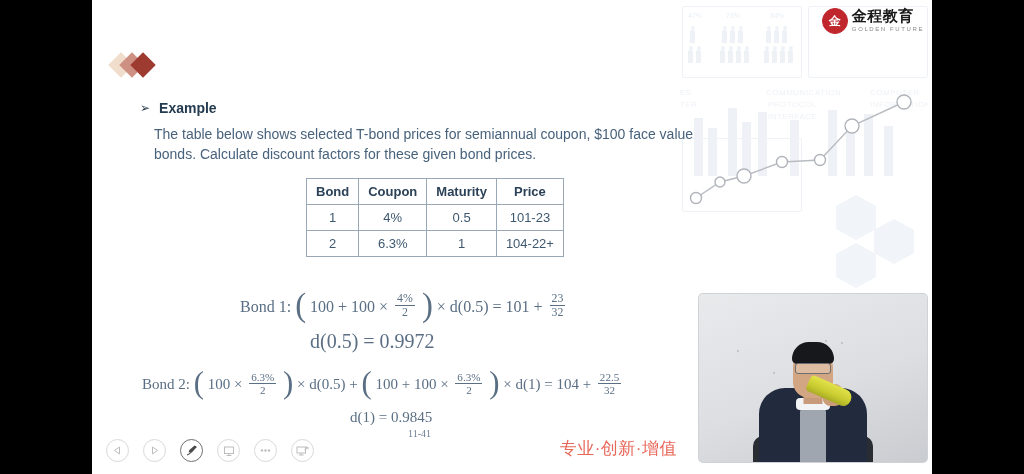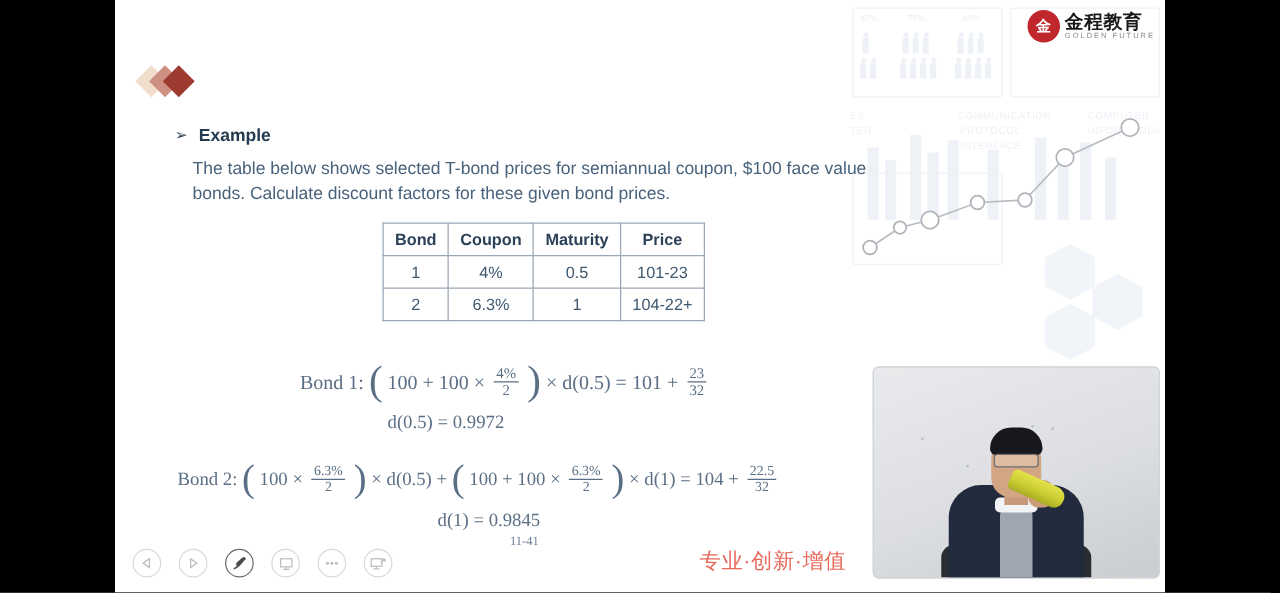--- a/index.html
+++ b/index.html
@@ -93,21 +93,21 @@
     background: #c0272d;
     border: 1.5px solid #c0272d;
     display: flex; align-items: center; justify-content: center;
     color: #fff; font-size: 12px; font-weight: bold;
     font-family: "Liberation Serif", serif;
   }
   .logo-txt { line-height: 1; }
   .logo-cn {
     font-size: 15px; font-weight: bold; color: #1a1a1a;
     letter-spacing: .5px;
-    font-family: Liberation Sans, sans-serif;
+    font-family: Liberation Mono, monospace;
   }
   .logo-en {
     font-size: 6px; color: #8a8a8a; letter-spacing: 1.6px;
     margin-top: 1px;
   }
 
   
   .title-row {
     position: absolute;
     left: 20px; top: 50px;
@@ -169,21 +169,21 @@
   table.bond td { font-weight: normal; }
 
   
   .math {
     position: absolute;
     color: #5a6e84;
     font-family: "Liberation Serif", serif;
     white-space: nowrap;
   }
   .eq1 { left: 148px; top: 288px; font-size: 16px; }
-  .eq2 { left: 218px; top: 330px; font-size: 15px; }
+  .eq2 { left: 218px; top: 330px; font-size: 20px; }
   .eq3 { left: 50px;  top: 367px; font-size: 15px; }
   .eq4 { left: 258px; top: 409px; font-size: 15px; }
 
   .frac {
     display: inline-block;
     vertical-align: middle;
     text-align: center;
     margin: 0 3px;
     line-height: 1.1;
     position: relative;

